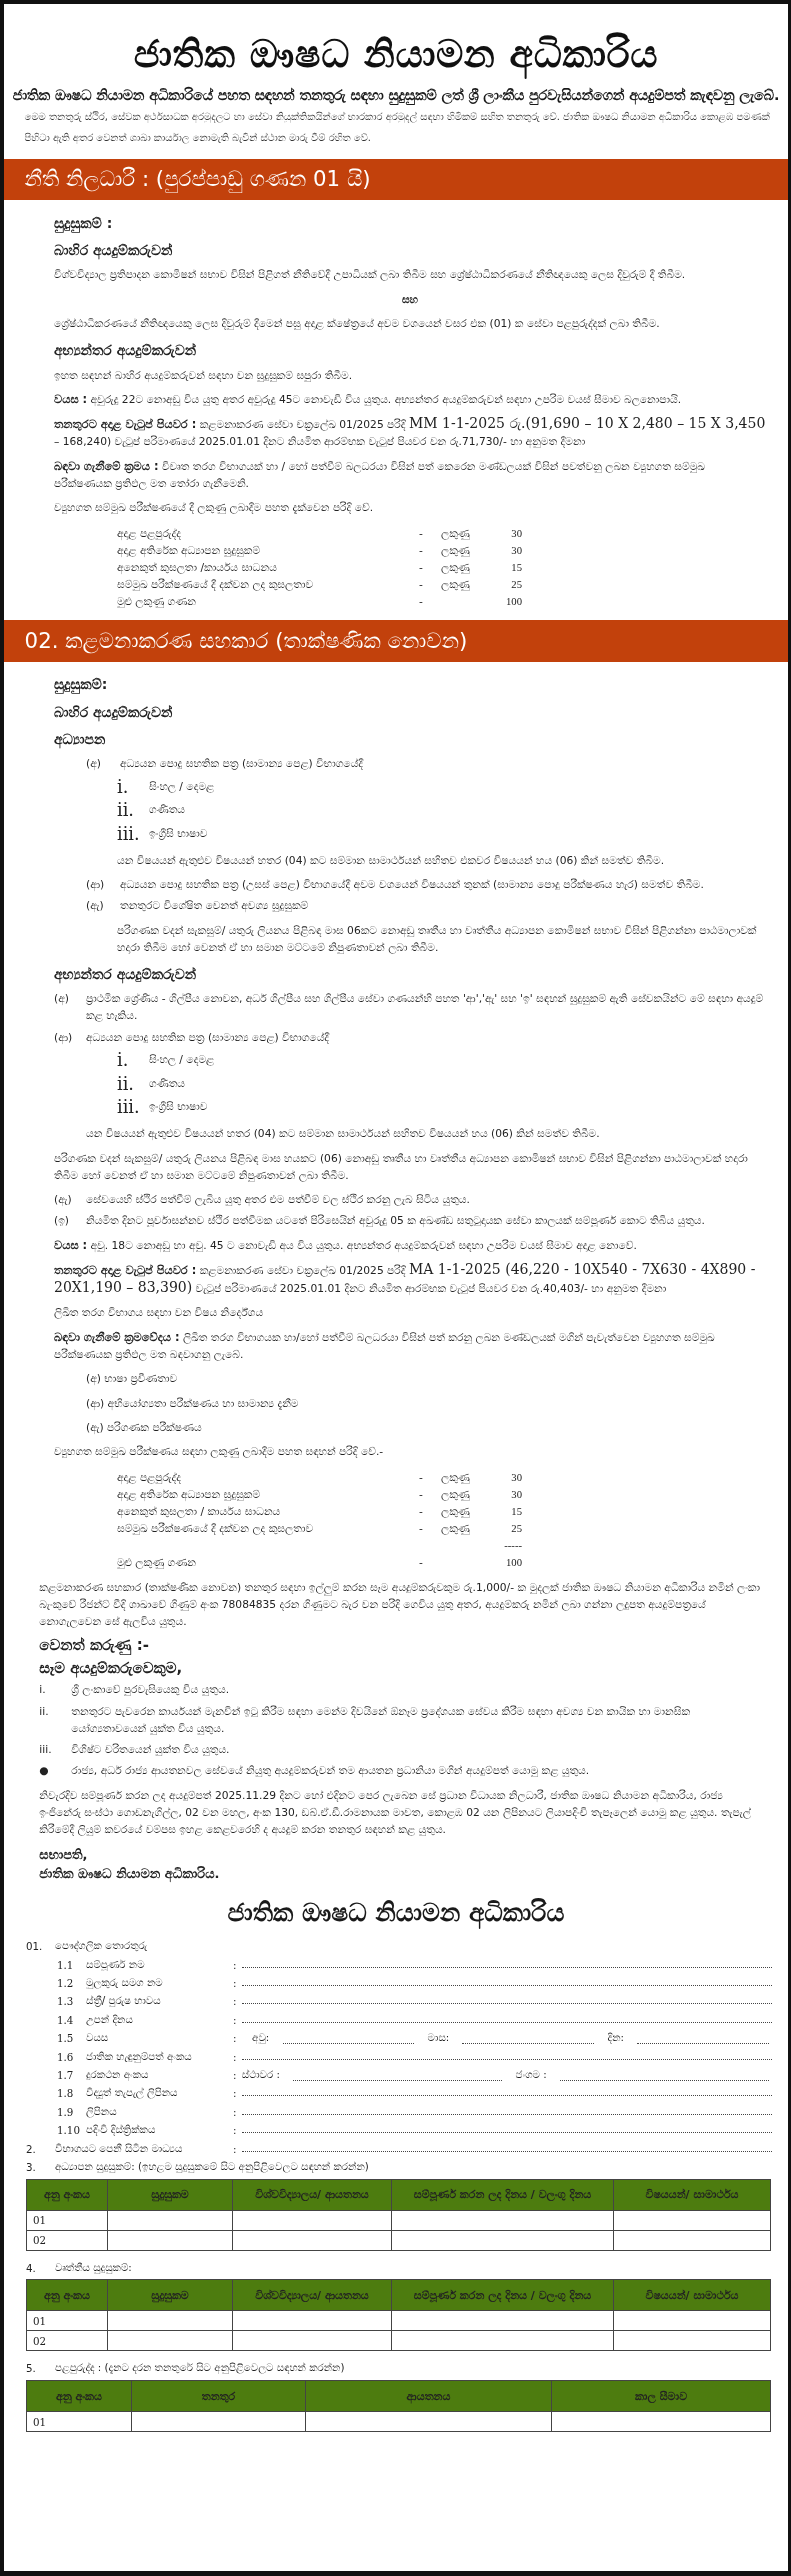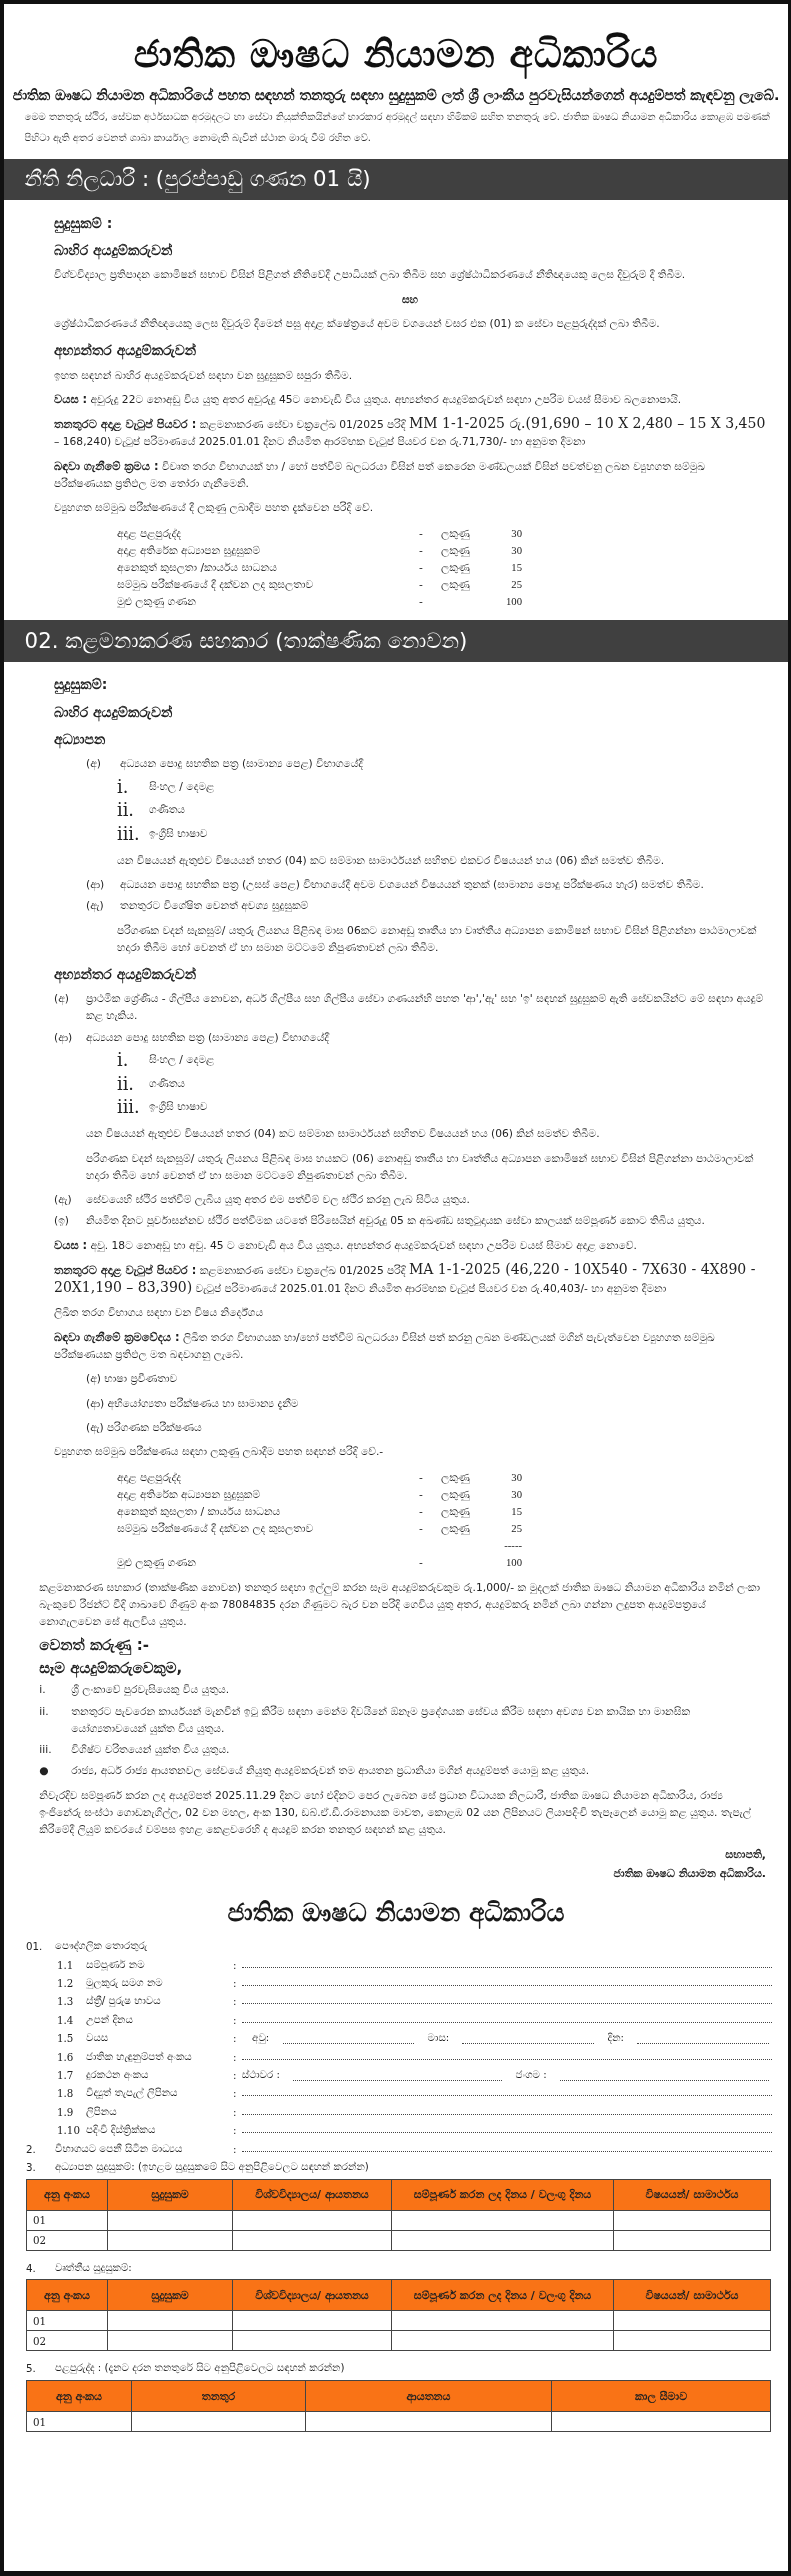--- a/index.html
+++ b/index.html
@@ -3,21 +3,21 @@
 <meta charset="utf-8">
 <style>
   * { box-sizing: border-box; margin: 0; padding: 0; }
   body { width: 792px; height: 2576px; background: #ffffff; font-family: "DejaVu Serif", "Liberation Serif", serif; color: #1a1a1a; overflow: hidden; }
   .page { width: 792px; height: 2576px; border: 4.4px solid #111; border-bottom-width: 5.9px; position: relative; background: #fff; }
   .hdr { text-align: center; padding-top: 28px; }
   .hdr .org { font-family: "DejaVu Sans", sans-serif; font-weight: 900; font-size: 38px; letter-spacing: 0.7px; color: #111; }
   .hdr .banner { display: inline-block; background: #111; color: #fff; font-weight: 400; font-size: 40px; padding: 4.4px 29px 7.4px; margin-top: 8.8px; font-family: "DejaVu Sans", sans-serif; width: 287px; }
   .hdr .lead { font-family: "DejaVu Sans", sans-serif; font-weight: 700; font-size: 14.4px; margin-top: 10.3px; letter-spacing: -0.2px; }
   .intro { font-size: 10px; line-height: 20.6px; padding: 2.9px 17.7px 4.4px 20.6px; color: #333; font-family: "DejaVu Sans", sans-serif; }
-  .sec-bar { background: #404040; color: #fff; font-family: "DejaVu Sans", sans-serif; font-size: 21.3px; padding: 7.4px 20.6px 8.8px; margin-top: 5.9px; }
+  .sec-bar { background: #c2410c; color: #fff; font-family: "DejaVu Sans", sans-serif; font-size: 21.3px; padding: 7.4px 20.6px 8.8px; margin-top: 5.9px; }
   .sec-body { padding: 4.4px 22px 4.4px 50px; font-family: "DejaVu Sans", sans-serif; font-size: 10.7px; color: #222; line-height: 17px; }
   .sub-h { font-weight: 700; font-size: 14px; margin: 10.3px 0 7.4px; }
   .para { margin: 7.4px 0; }
   .center-b { text-align: center; font-weight: 700; margin: 5.9px 0; }
   .kv b { font-weight: 700; font-size: 11.4px; }
   .kv .big { font-family: "DejaVu Serif", serif; font-size: 14px; }
   .score { margin: 8.8px 0 0 63px; width: 412px; }
   .score .row { display: flex; line-height: 17px; }
   .score .lbl { width: 302px; }
   .score .dash { width: 22px; }
@@ -26,36 +26,36 @@
   .ilist { margin-left: 32px; }
   .ilist .li { display: flex; margin: 4.4px 0; }
   .ilist .mk { width: 34px; flex: none; }
   .roman { margin-left: 63px; }
   .roman .li { display: flex; margin: 2.9px 0; line-height: 20.6px; }
   .roman .mk { width: 32px; font-family: "DejaVu Serif", serif; font-size: 17.7px; }
   .indent { margin-left: 63px; }
   .bl { display: flex; margin: 4.4px 0; }
   .bl .mk { width: 32px; flex: none; }
   .bold-line { font-weight: 700; font-size: 15px; margin: 5.9px 0 2.9px; }
-  .sign { font-weight: 700; font-size: 11px; margin: 7.4px 0 0 -14.7px; line-height: 19px; text-align: right; }
+  .sign { font-weight: 700; font-size: 13px; margin: 7.4px 0 0 -14.7px; line-height: 19px; }
   .form-hdr { text-align: center; font-family: "DejaVu Sans", sans-serif; margin-top: 10.3px; }
   .form-hdr .t1 { font-size: 25px; font-weight: 700; }
   .form-hdr .t2 { font-size: 25px; font-weight: 700; margin-top: 2.9px; }
   .form-hdr .t2 .dots { letter-spacing: 0.7px; }
   .form { padding: 5.9px 16px 0 22px; font-family: "DejaVu Sans", sans-serif; font-size: 10.3px; color: #222; }
   .f-row { display: flex; align-items: flex-end; height: 18.4px; }
   .f-row .num { width: 29px; flex: none; }
   .f-row .sub { width: 29px; margin-left: 31px; flex: none; font-family: "DejaVu Serif", serif; }
   .f-row .lab { width: 147px; flex: none; }
   .f-row .colon { width: 8.8px; }
   .f-row .line { flex: 1; border-bottom: 1.5px dotted #444; height: 10.3px; margin-bottom: 2.9px; }
   .f-row .seg { display: flex; flex: 1; align-items: flex-end; }
   .f-row .seg span { margin: 0 2.9px 0 10.3px; }
   .tbl { width: 745px; border-collapse: collapse; margin: 5.9px 0 4.4px 0; font-size: 10.3px; }
-  .tbl th { background: #f97316; border: 1.5px solid #444; height: 31px; font-weight: 700; font-size: 11px; }
+  .tbl th { background: #4d7c0f; border: 1.5px solid #444; height: 31px; font-weight: 700; font-size: 11px; }
   .tbl td { border: 1.5px solid #444; height: 20px; padding-left: 5.9px; font-family: "DejaVu Serif", serif; }
 </style>
 </head>
 <body>
 
 <div class="page">
 
   <div class="hdr">
     <div class="org">ජාතික ඖෂධ නියාමන අධිකාරිය</div>
     <div class="lead">ජාතික ඖෂධ නියාමන අධිකාරියේ පහත සඳහන් තනතුරු සඳහා සුදුසුකම් ලත් ශ්‍රී ලාංකීය පුරවැසියන්ගෙන් අයදුම්පත් කැඳවනු ලැබේ.</div>
@@ -164,21 +164,21 @@
       <div class="li">
           <span class="mk">ii.</span>
           <span>ගණිතය</span>
         </div>
       <div class="li">
           <span class="mk">iii.</span>
           <span>ඉංග්‍රීසි භාෂාව</span>
         </div>
     </div>
     <div style="margin-left:32px" class="para">යන විෂයයන් ඇතුළුව විෂයයන් හතර (04) කට සම්මාන සාමාර්ථයන් සහිතව විෂයයන් හය (06) කින් සමත්ව තිබීම.</div>
-    <div style="margin-left:32px" class="para">පරිගණක වදන් සැකසුම්/ යතුරු ලියනය පිළිබඳ මාස හයකට (06) නොඅඩු තෘතීය හා වෘත්තීය අධ්‍යාපන කොමිෂන් සභාව විසින් පිළිගන්නා පාඨමාලාවක් හදාරා තිබීම හෝ වෙනත් ඒ හා සමාන මට්ටමේ නිපුණතාවන් ලබා තිබීම.</div>
+    <div style="" class="para">පරිගණක වදන් සැකසුම්/ යතුරු ලියනය පිළිබඳ මාස හයකට (06) නොඅඩු තෘතීය හා වෘත්තීය අධ්‍යාපන කොමිෂන් සභාව විසින් පිළිගන්නා පාඨමාලාවක් හදාරා තිබීම හෝ වෙනත් ඒ හා සමාන මට්ටමේ නිපුණතාවන් ලබා තිබීම.</div>
     <div class="bl">
         <span class="mk">(ඇ)</span>
         <span>සේවයෙහි ස්ථිර පත්වීම් ලැබිය යුතු අතර එම පත්වීම් වල ස්ථිර කරනු ලැබ සිටිය යුතුය.</span>
       </div>
     <div class="bl">
         <span class="mk">(ඉ)</span>
         <span>නියමිත දිනට පූර්වාසන්නව ස්ථිර පත්වීමක යටතේ පිරිසෙයින් අවුරුදු 05 ක අඛණ්ඩ සතුටුදායක සේවා කාලයක් සම්පූර්ණ කොට තිබිය යුතුය.</span>
       </div>
 
     <div class="para kv"><b>වයස :</b> <span>අවු. 18ට නොඅඩු හා අවු. 45 ට නොවැඩි අය විය යුතුය. අභ්‍යන්තර අයදුම්කරුවන් සඳහා උපරිම වයස් සීමාව අදාළ නොවේ.</span></div>

